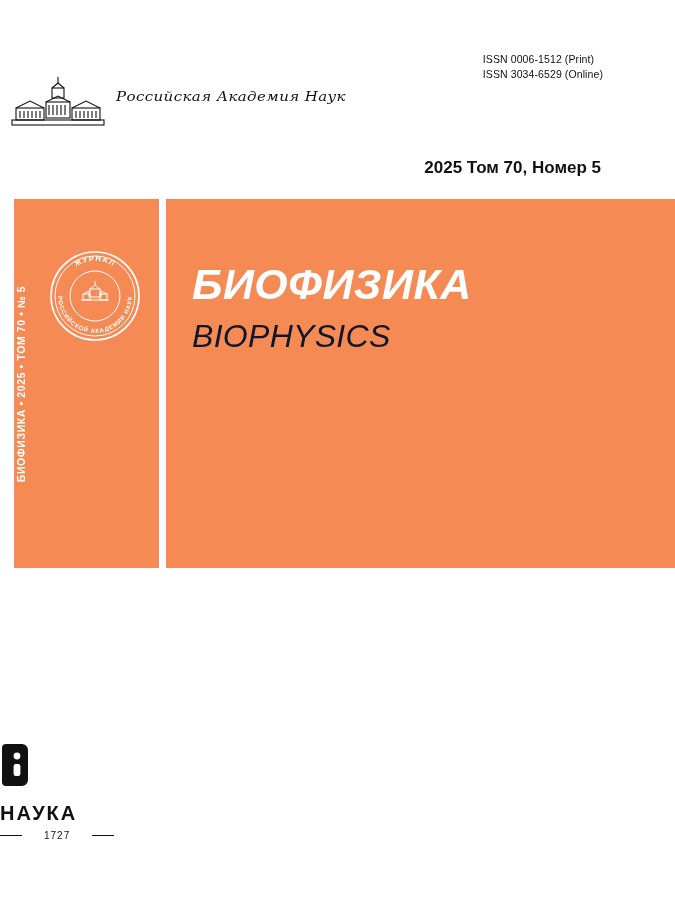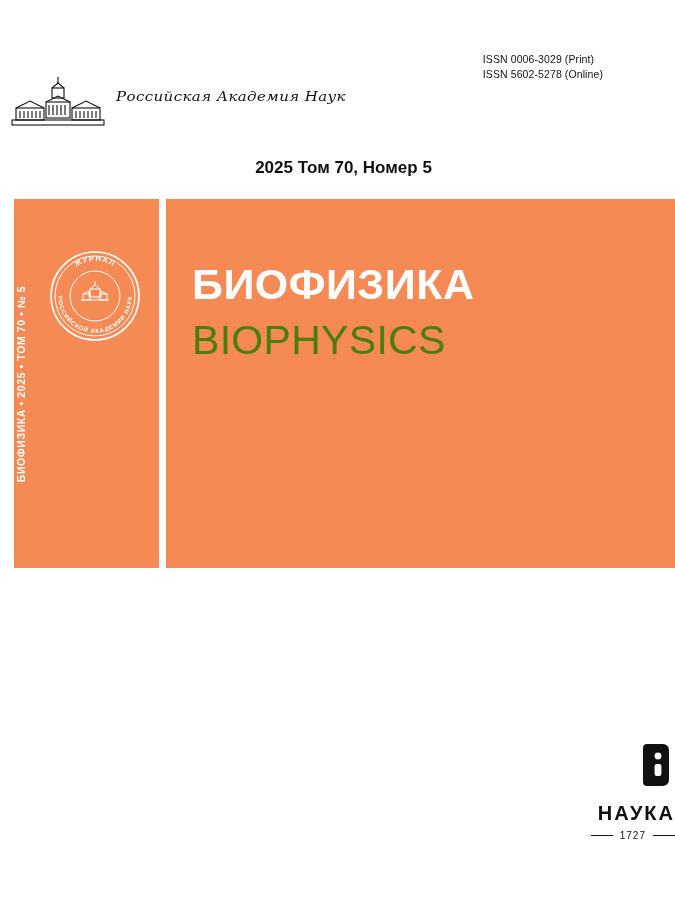--- a/index.html
+++ b/index.html
@@ -54,21 +54,21 @@
     transform: scaleY(0.92);
   }
 
   
   .volume-row {
     position: absolute;
     top: 158px;
     left: 86px;
     right: 74px;
     display: flex;
-    justify-content: center;
+    justify-content: flex-end;
     align-items: baseline;
     font-size: 17px;
     font-weight: bold;
     color: #111111;
   }
   .volume-row .months { letter-spacing: 0.2px; }
 
   
   .band {
     position: absolute;
@@ -122,76 +122,76 @@
     top: 248px;
     width: 96px;
     height: 96px;
   }
 
   
   .titles {
     position: absolute;
     left: 192px;
     top: 263px;
+    font-style: italic;
   }
   .title-ru {
     font-size: 43px;
     font-weight: bold;
     color: #ffffff;
     letter-spacing: 0.5px;
     line-height: 1;
   }
   .title-en {
     margin-top: 14px;
-    font-size: 41px;
+    font-size: 32px;
     font-weight: normal;
-    color: #4d7c0f;
+    color: #0f172a;
     letter-spacing: 0.3px;
     line-height: 1;
   }
 
   
   .publisher {
     position: absolute;
     left: 0;
     right: 0;
     top: 742px;
     display: flex;
     flex-direction: column;
-    align-items: flex-end;
-    padding-left: 17px;
+    align-items: flex-start;
   }
   .publisher-name {
     margin-top: 10px;
     font-size: 20px;
     font-weight: bold;
     letter-spacing: 2px;
     color: #111111;
   }
   .publisher-year-row {
     margin-top: 5px;
     display: flex;
     align-items: center;
-    gap: 7px;
+    gap: 22px;
   }
   .rule { width: 22px; height: 1px; background: #111; }
   .publisher-year {
     font-size: 10px;
     letter-spacing: 1px;
     color: #111111;
   }
 </style>
 </head>
 <body>
 
 <div class="page">
 
   <div class="issn-block">
-    <div>ISSN 0006-3029 (Print)</div>
-    <div>ISSN 5602-5278 (Online)</div>
+    <div>ISSN 0006-1512 (Print)</div>
+    <div>ISSN 3034-6529 (Online)</div>
   </div>
 
   <div class="emblem">
     <span>
       <svg width="116" height="56" viewBox="0 0 116 56" aria-hidden="true">
         <g fill="none" stroke="#111" stroke-width="1.1">
 
           <path d="M58 3 L58 9"></path>
           <path d="M52 14 L58 9 L64 14"></path>
           <rect x="52" y="14" width="12" height="10"></rect>

